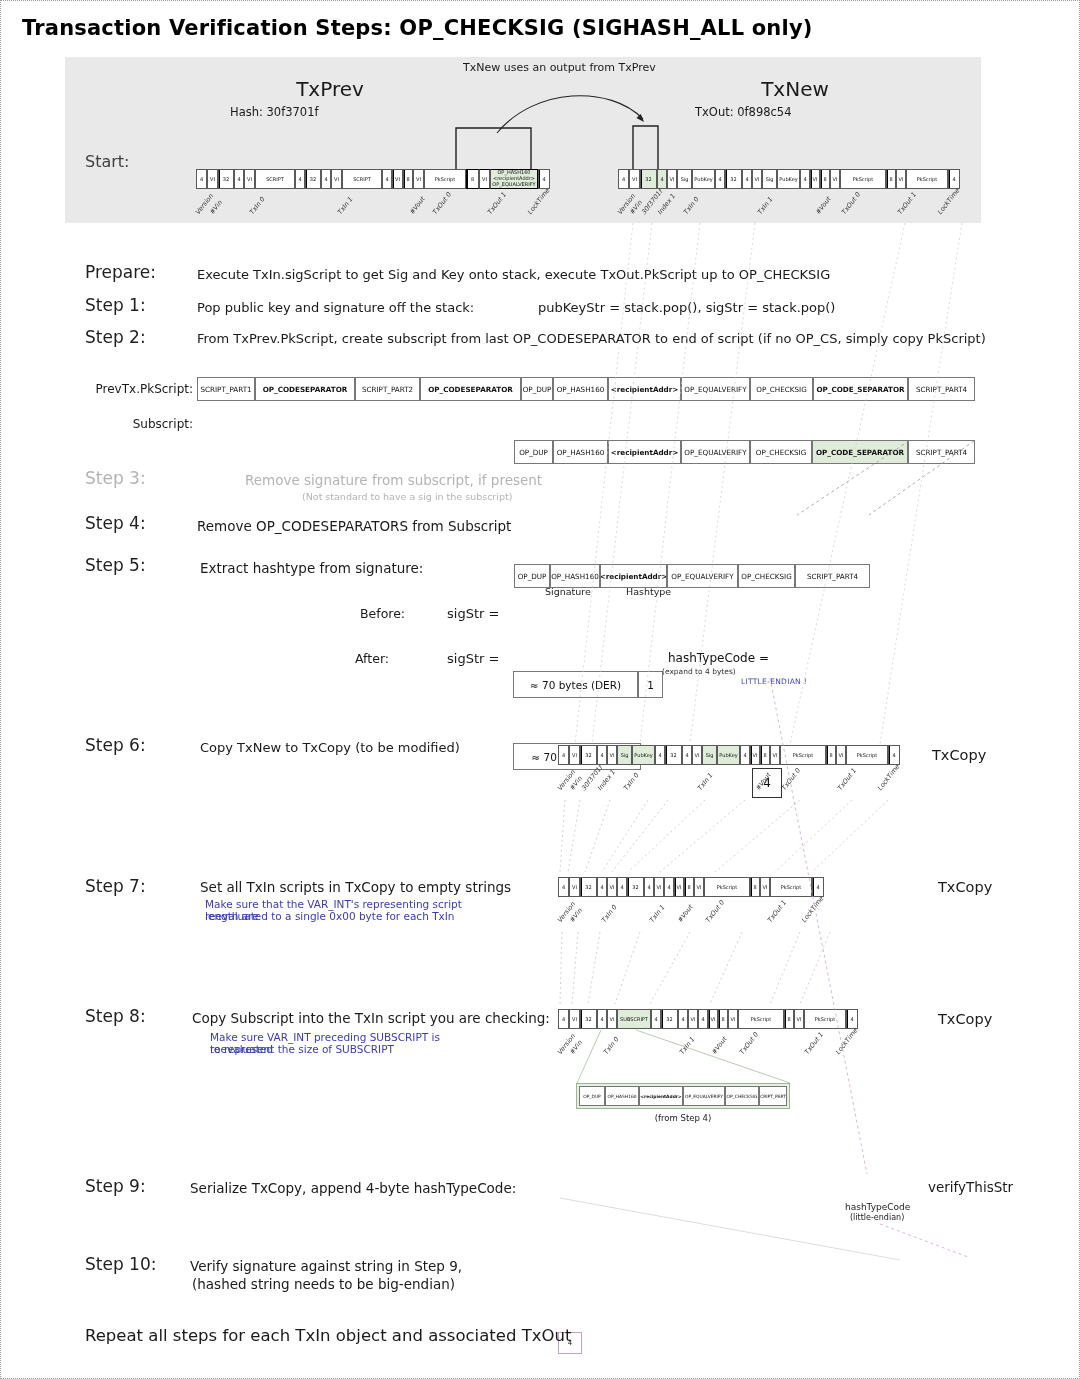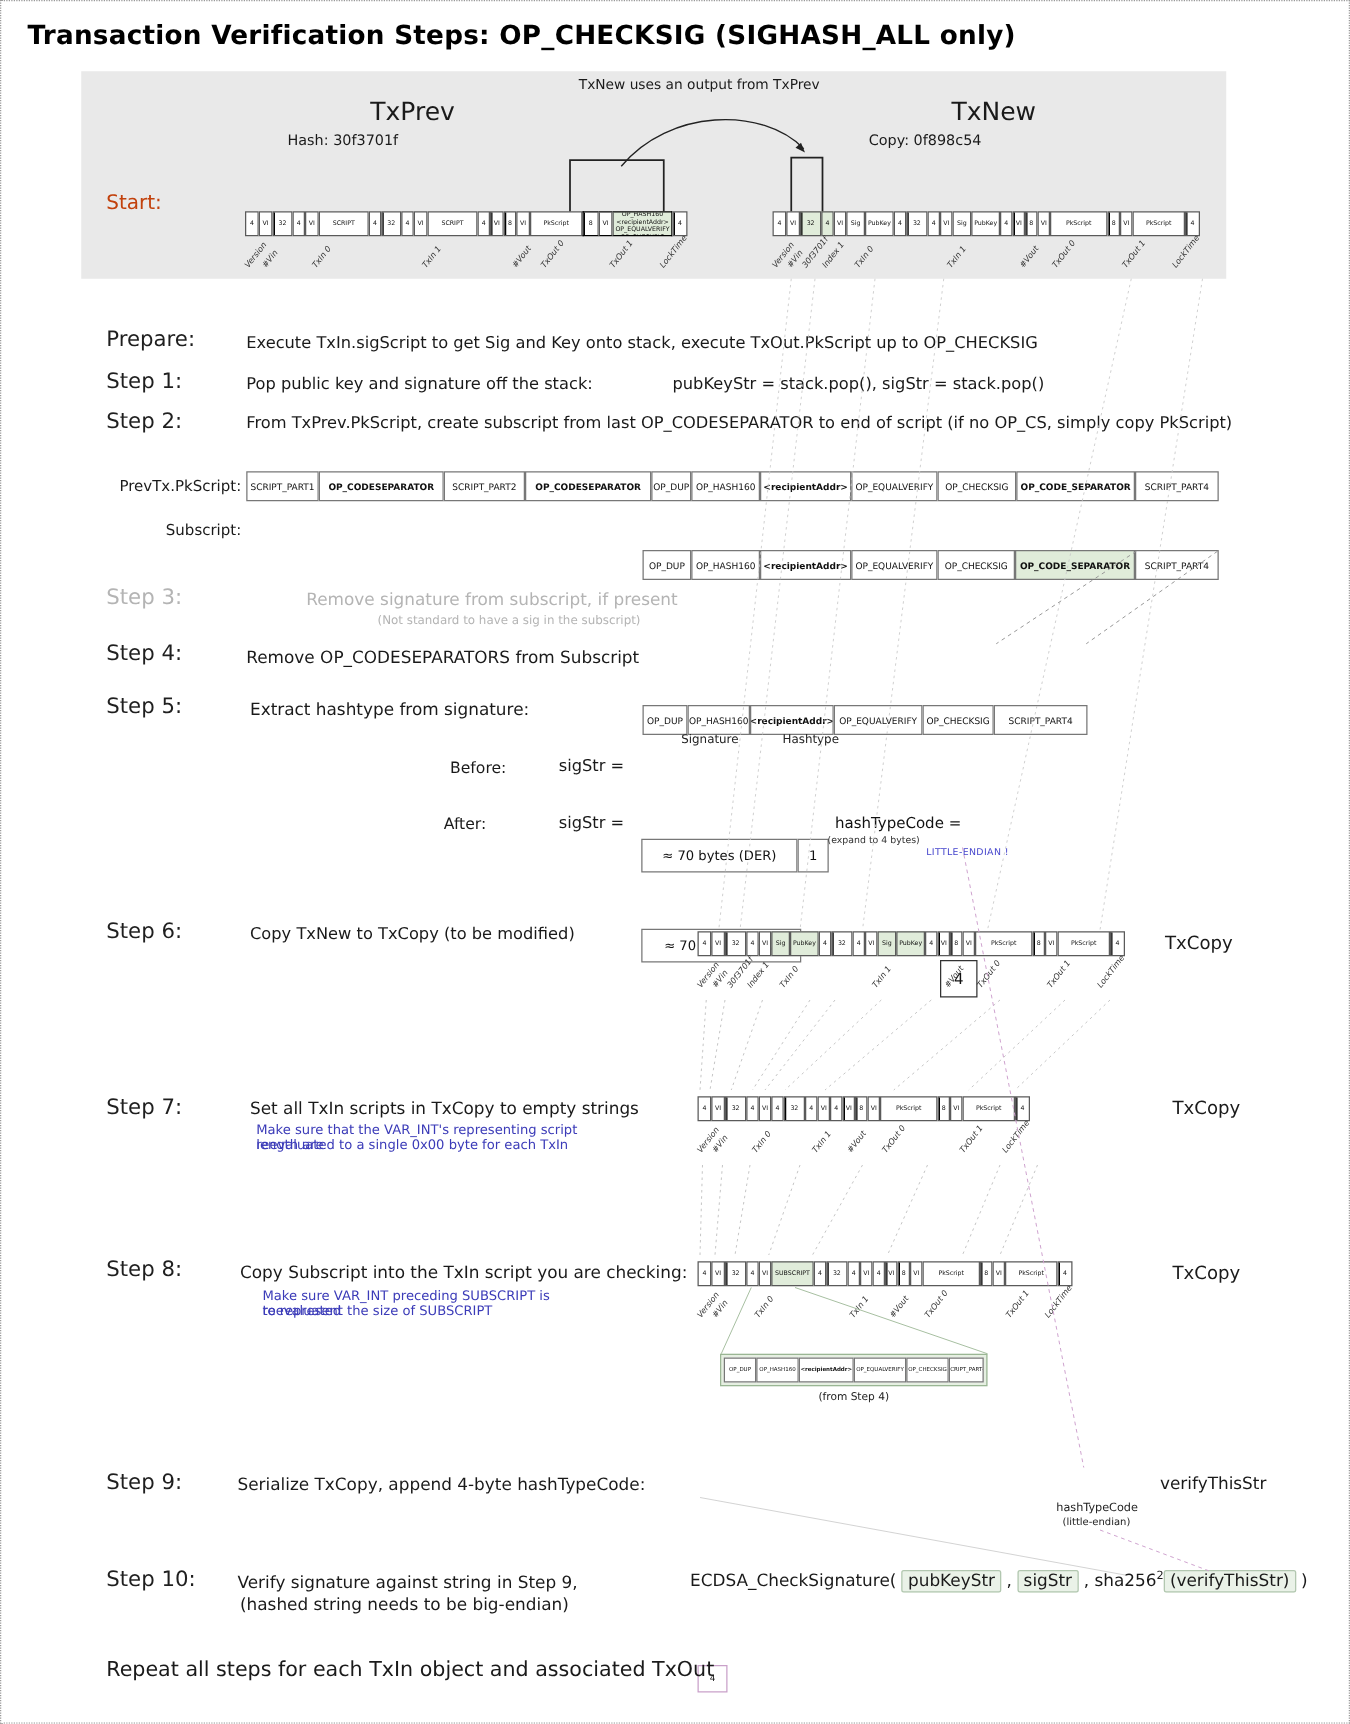--- a/index.html
+++ b/index.html
@@ -5,21 +5,21 @@
   html,body{margin:0;padding:0;background:#fff}
   #page{position:relative;width:1080px;height:1379px;background:#fff;
         font-family:"DejaVu Sans","Liberation Sans",sans-serif;color:#111;
         overflow:hidden;outline:1px dotted #9a9a9a;outline-offset:-1px}
   .abs{position:absolute}
   .title{font-size:21px;font-weight:bold;letter-spacing:.2px;color:#000}
   .panel{background:#e9e9e9}
   .bigtx{font-size:20px;color:#1a1a1a;text-align:center}
   .hash{font-size:11.5px;color:#1a1a1a;text-align:left;margin-top:2px}
   .caption{font-size:11px;color:#1a1a1a}
-  .startlbl{font-size:16px;color:#c2410c}
+  .startlbl{font-size:16px;color:#404040}
   .steplabel{font-size:17px;color:#1f1f1f}
   .b13{font-size:13px;color:#1a1a1a}
   .b13s{font-size:13.5px;color:#1a1a1a}
   .gray{color:#b4b4b4 !important}
   .note-blue{font-size:10.5px;color:#3b3bb8;text-align:left}
   .smallcap{font-size:9.5px;color:#222}
   .endian{font-size:7.5px;color:#4444cc;letter-spacing:.3px}
   .tinynote{font-size:7.5px;color:#333}
   .rowlabel{font-size:12px;color:#1a1a1a;text-align:right}
   .cellrow{display:flex;align-items:stretch;position:relative}
@@ -51,21 +51,21 @@
 
 <div id="page">
 
   <div class="abs title" style="left:22px;top:16px">Transaction Verification Steps:  OP_CHECKSIG  (SIGHASH_ALL only)</div>
 
   <div class="abs panel" style="left:65px;top:57px;width:916px;height:166px">
     <div class="abs caption" style="left:398px;top:4px">TxNew uses an output from TxPrev</div>
     <div class="abs bigtx" style="left:165px;top:20px;width:200px">TxPrev</div>
     <div class="abs hash" style="left:165px;top:46px;width:200px">Hash: 30f3701f</div>
     <div class="abs bigtx" style="left:630px;top:20px;width:200px">TxNew</div>
-    <div class="abs hash" style="left:630px;top:46px;width:200px">Copy: 0f898c54</div>
+    <div class="abs hash" style="left:630px;top:46px;width:200px">TxOut: 0f898c54</div>
     <div class="abs startlbl" style="left:20px;top:95px">Start:</div>
 
     <div class="abs tx tx1" style="left:131px;top:112px;width:354px">
       <div class="cellrow" style="height:20px">
           <span class="cell" style="flex: 0 0 11px;">4</span>
           <span class="cell" style="flex: 0 0 11px;">VI</span>
           <span class="cell k" style="flex: 0 0 16px;">32</span>
           <span class="cell" style="flex: 0 0 10px;">4</span>
           <span class="cell" style="flex: 0 0 11px;">VI</span>
           <span class="cell" style="flex: 0 0 40px;">SCRIPT</span>
@@ -356,29 +356,20 @@
   <div class="abs cellrow" style="left:558px;top:1176px;height:22px;font-size:10px">
     <span class="cell" style="flex:0 0 24px;border-color:#c9a0c9;font-size:7px">4</span>
   </div>
   <div class="abs" style="left:845px;top:1202px;font-size:9px;color:#222">hashTypeCode</div>
   <div class="abs" style="left:850px;top:1213px;font-size:8px;color:#222">(little-endian)</div>
   <div class="abs b13s" style="left:928px;top:1179px">verifyThisStr</div>
 
   <div class="abs steplabel" style="left:85px;top:1254px">Step 10:</div>
   <div class="abs b13s" style="left:190px;top:1258px">Verify signature against string in Step 9,</div>
   <div class="abs b13s" style="left:192px;top:1276px">(hashed string needs to be big-endian)</div>
-  <div class="abs formula" style="left:552px;top:1256px">
-    <span>ECDSA_CheckSignature(</span>
-    <span class="chip">pubKeyStr</span>
-    <span>,</span>
-    <span class="chip">sigStr</span>
-    <span>,</span>
-    <span>sha256</span><sup style="font-size:9px">2</sup><span class="chip">(verifyThisStr)</span>
-    <span>)</span>
-  </div>
 
   <div class="abs footer" style="left:85px;top:1326px">Repeat all steps for each TxIn object and associated TxOut</div>
 
   <svg class="abs" style="left:0;top:0;pointer-events:none" width="1080" height="1379" viewBox="0 0 1080 1379">
 
     <g stroke="#c9c9c9" stroke-width="0.7" stroke-dasharray="2,3">
       <line x1="633" y1="223" x2="575" y2="744"></line>
       <line x1="652" y1="223" x2="592" y2="744"></line>
       <line x1="700" y1="223" x2="640" y2="744"></line>
       <line x1="755" y1="223" x2="690" y2="744"></line>

